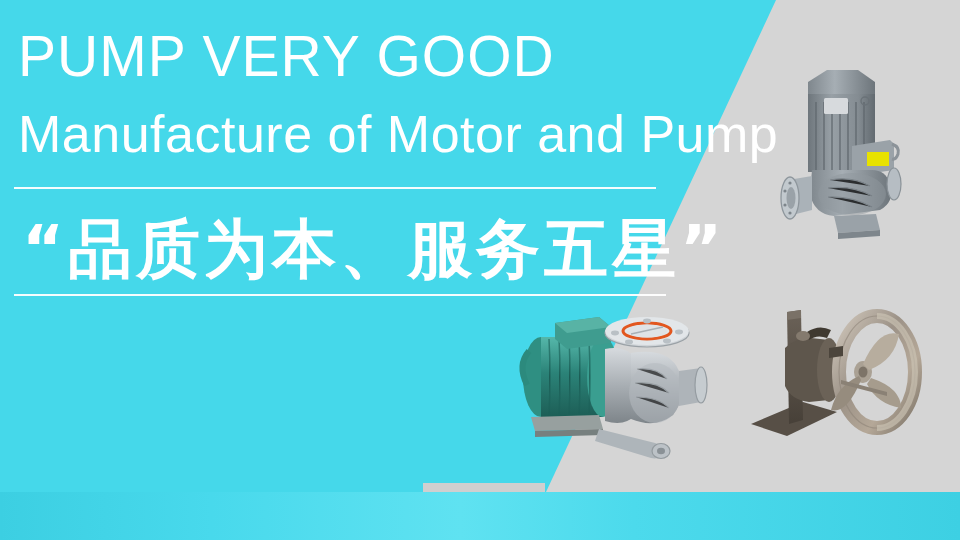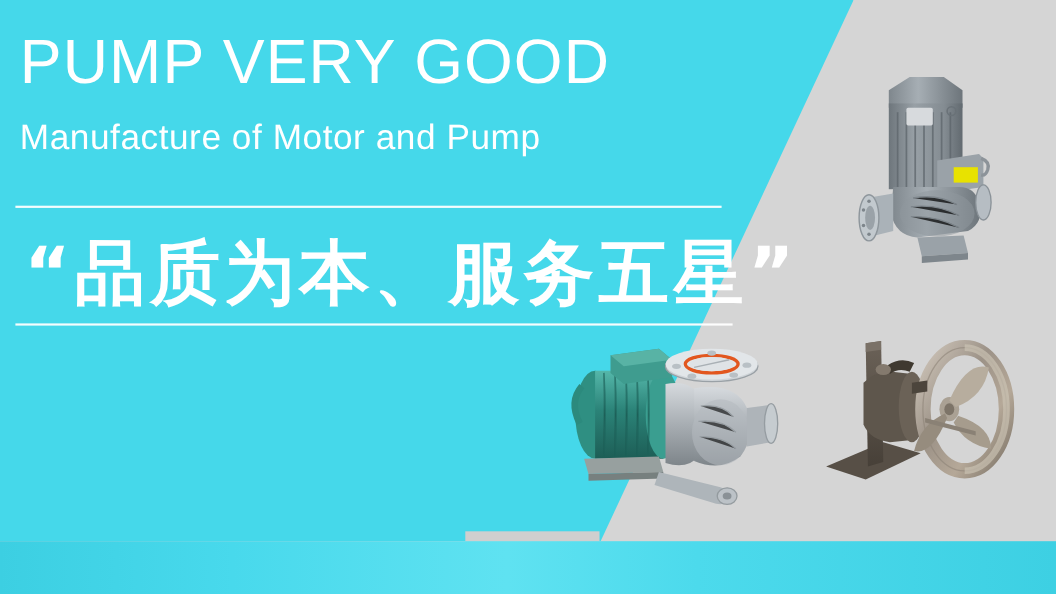--- a/index.html
+++ b/index.html
@@ -27,21 +27,21 @@
   }
 
   
   .headline{
     position:absolute;left:18px;top:28px;
     color:#ffffff;font-size:57px;line-height:1;letter-spacing:1px;
     font-weight:400;white-space:nowrap;
   }
   .subhead{
     position:absolute;left:18px;top:108px;
-    color:#ffffff;font-size:32px;line-height:1;letter-spacing:.5px;
+    color:#ffffff;font-size:52px;line-height:1;letter-spacing:.5px;
     font-weight:400;white-space:nowrap;
   }
   .rule{
     position:absolute;height:2px;background:#ffffff;opacity:.95;
   }
   .rule-top{left:14px;top:187px;width:642px;}
   .rule-bottom{left:14px;top:294px;width:652px;}
   .slogan{
     position:absolute;left:22px;top:200px;
     color:#ffffff;font-size:64px;line-height:1.55;

